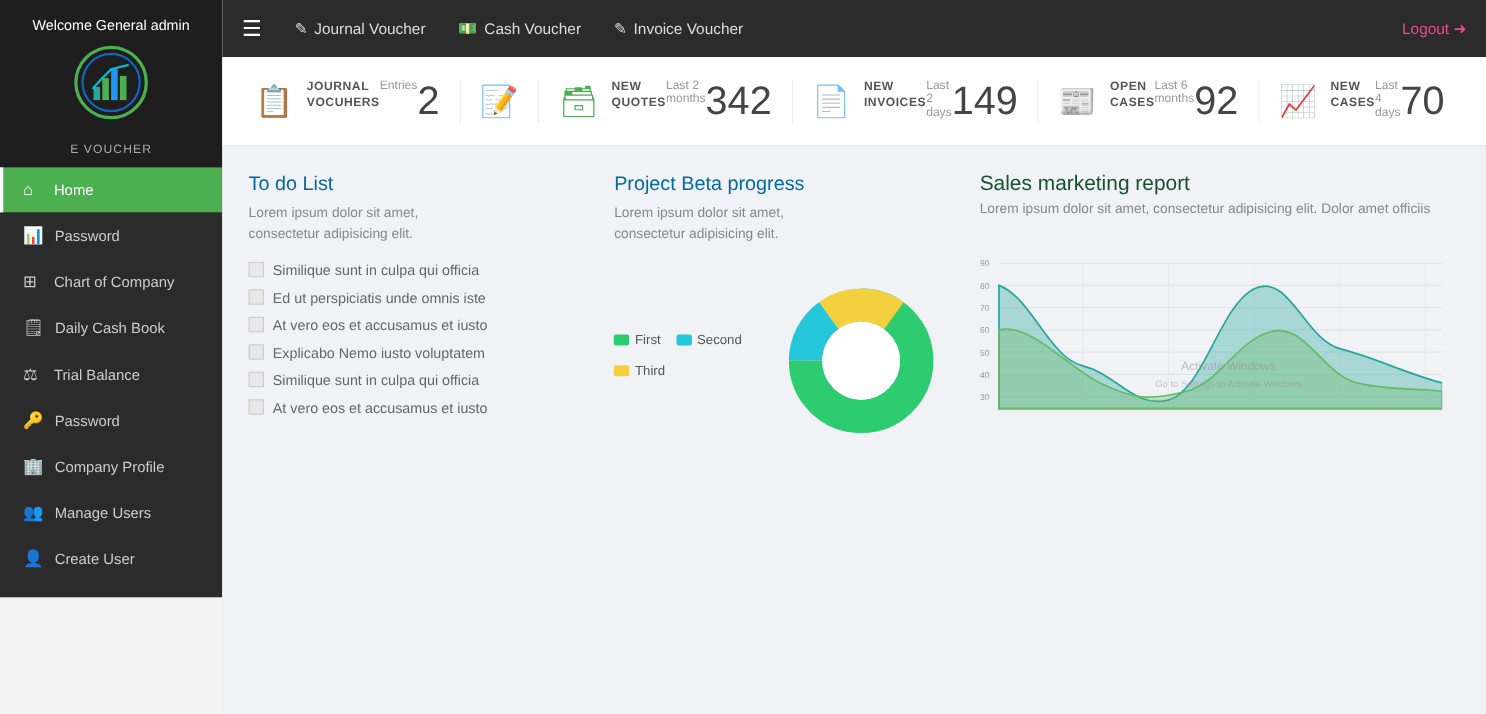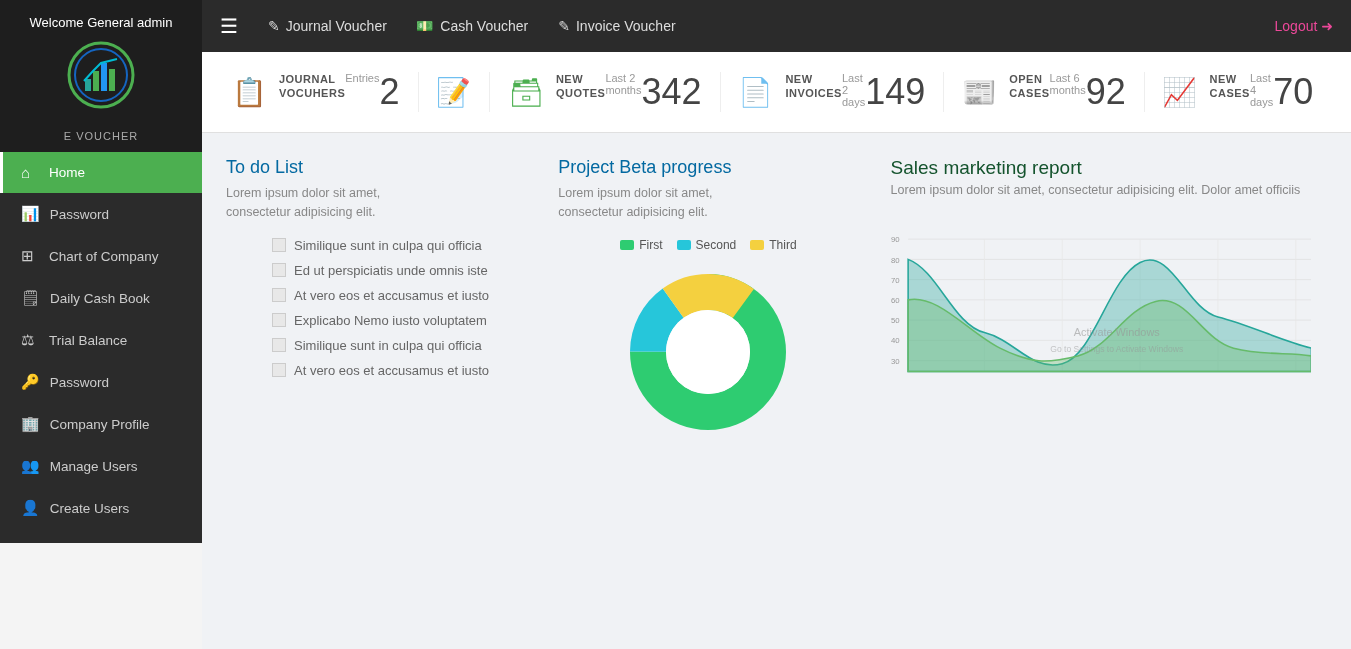--- a/index.html
+++ b/index.html
@@ -186,34 +186,32 @@
     }
 
     
     .todo-item {
       display: flex;
       align-items: center;
       gap: 8px;
       margin-bottom: 10px;
       font-size: 13px;
       color: #666;
-      margin-left: 46px;
     }
     .todo-checkbox {
       width: 14px;
       height: 14px;
       border: 1px solid #ccc;
       background: #e8e8e8;
       flex-shrink: 0;
     }
 
     
     .chart-area {
       display: flex;
-      flex-direction: column;
       align-items: center;
     }
     .legend {
       display: flex;
       gap: 14px;
       margin-bottom: 10px;
       flex-wrap: wrap;
     }
     .legend-item {
       display: flex;
@@ -297,21 +295,21 @@
       <div class="nav-item">
         <span class="nav-icon">🏢</span>
     <span>Company Profile</span>
       </div>
       <div class="nav-item">
         <span class="nav-icon">👥</span>
     <span>Manage Users</span>
       </div>
       <div class="nav-item">
         <span class="nav-icon">👤</span>
-    <span>Create Users</span>
+    <span>Create User</span>
       </div>
     </nav>
 </div>
 
 <div class="main-area">
 
   <div class="topbar">
     <button class="topbar-toggle">☰</button>
     <div class="topbar-nav">
       <a class="topbar-link">

